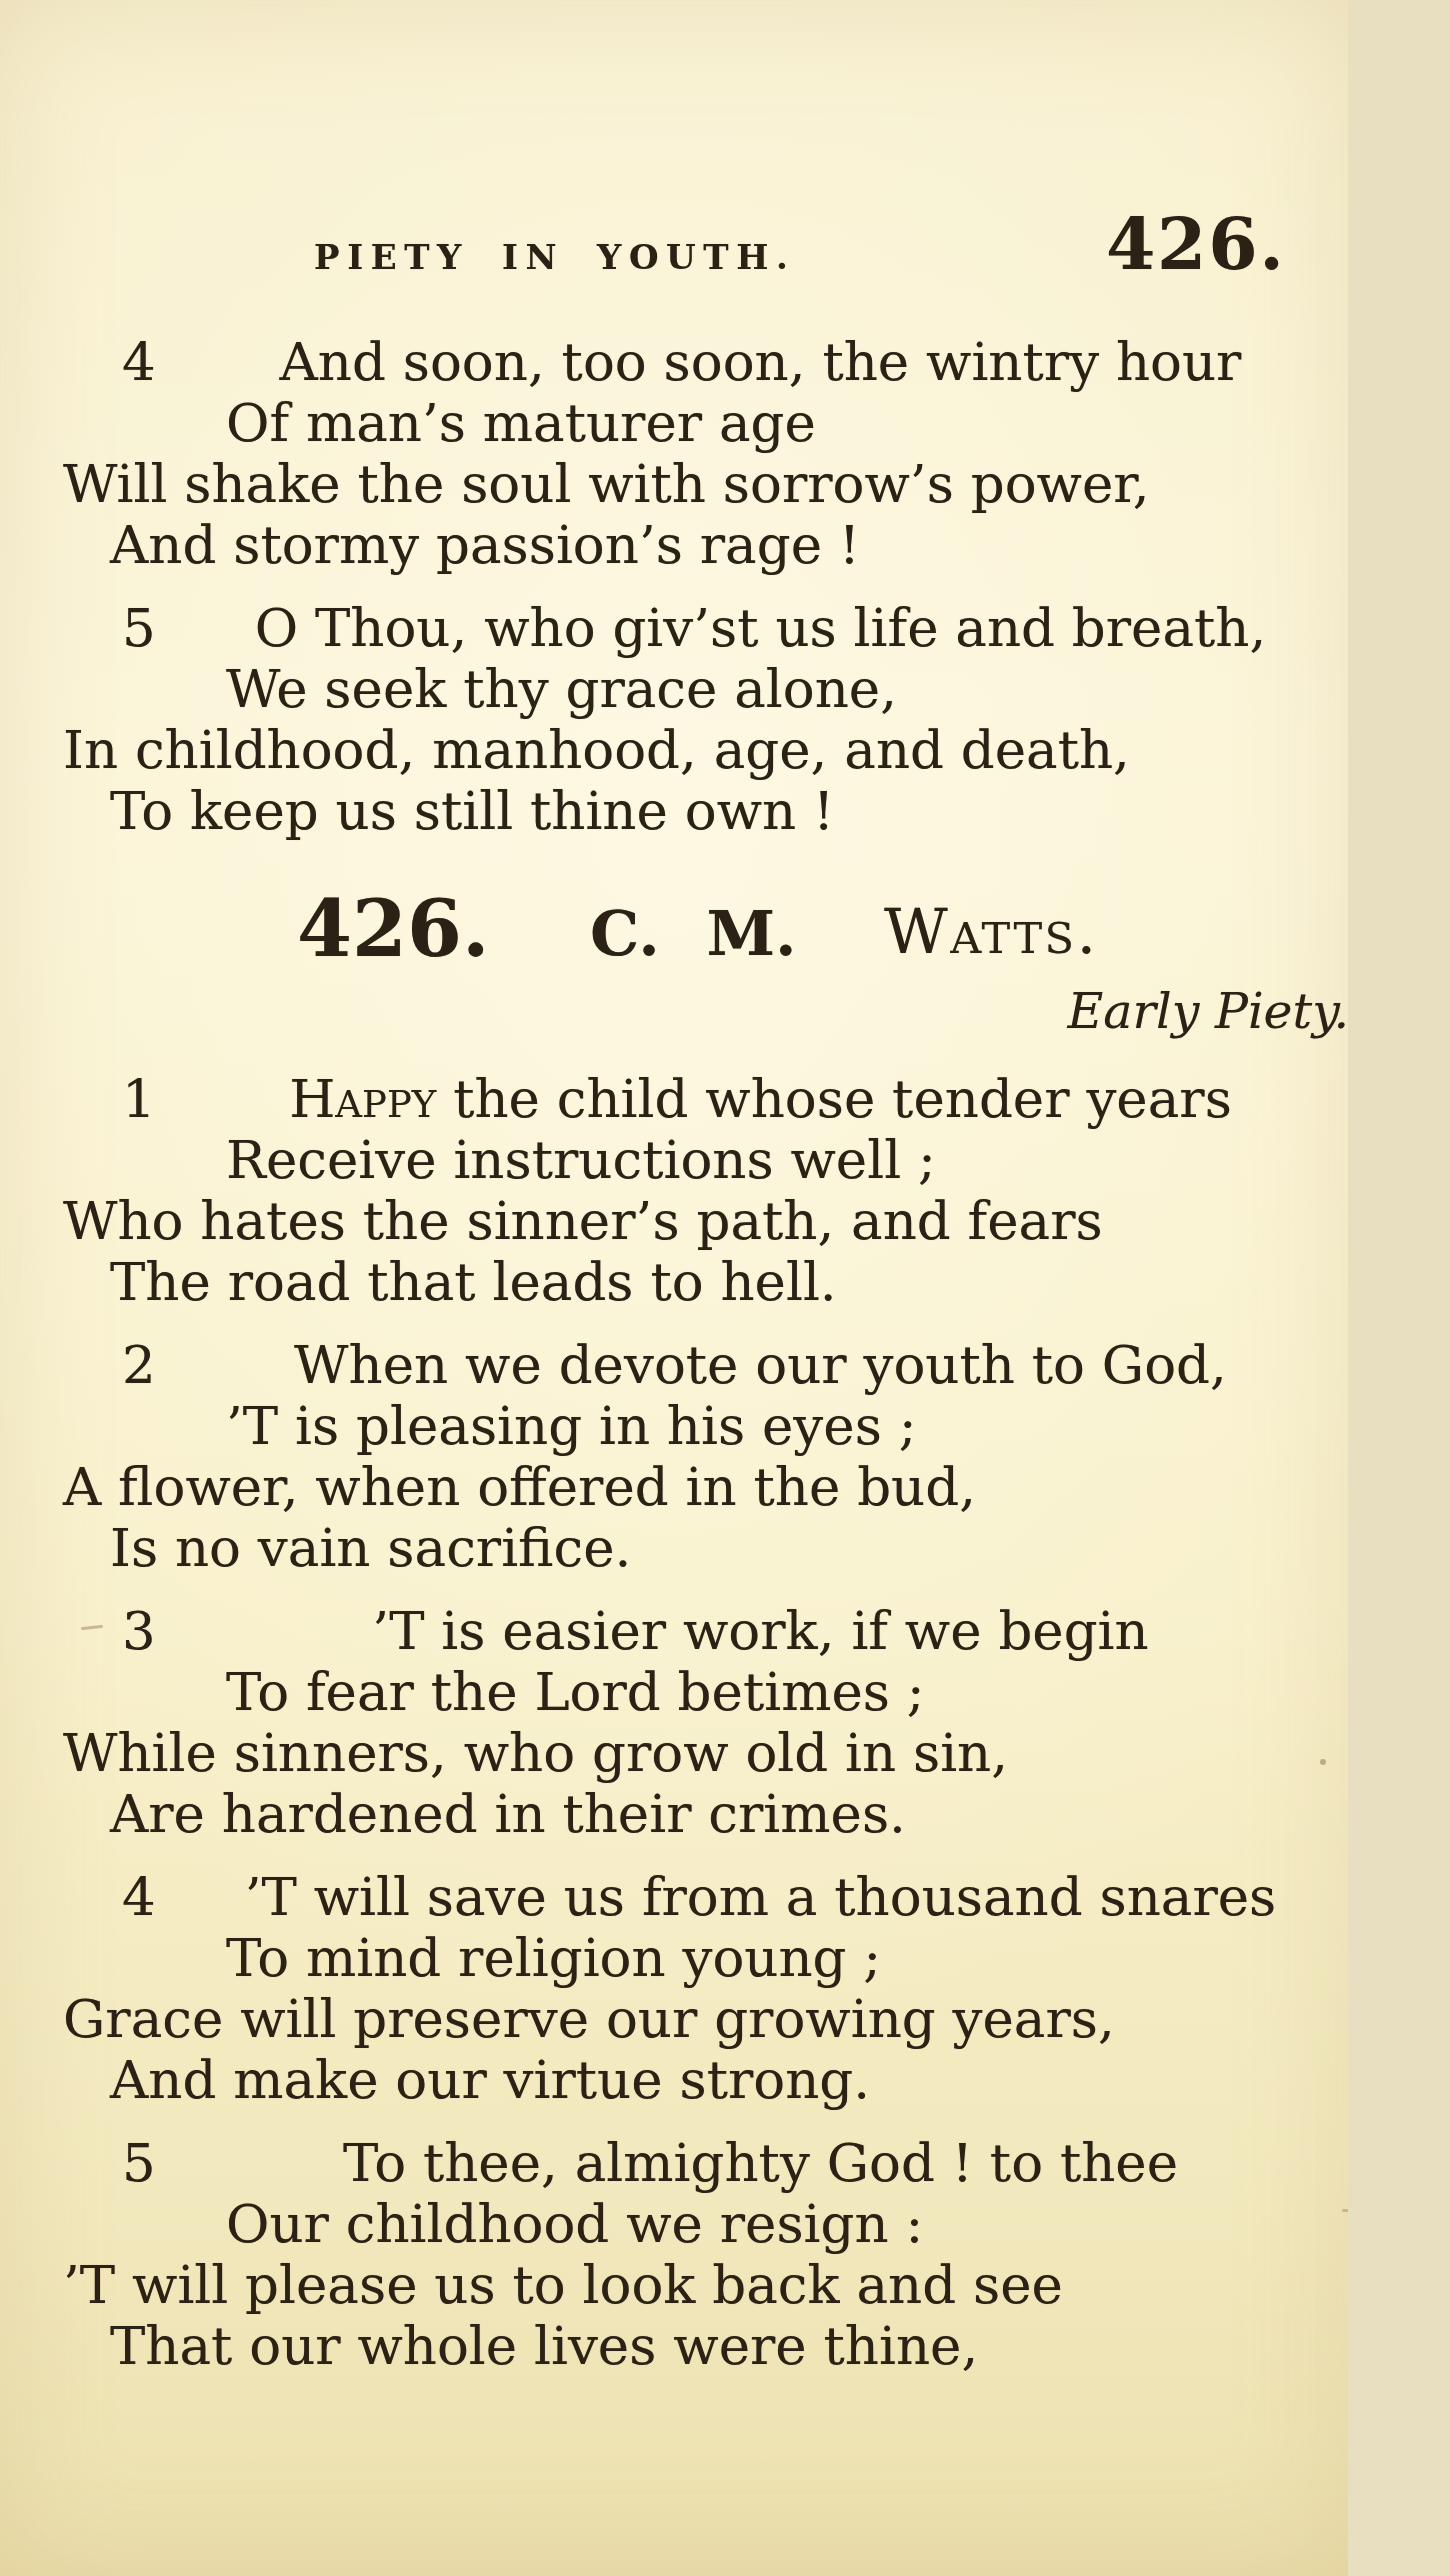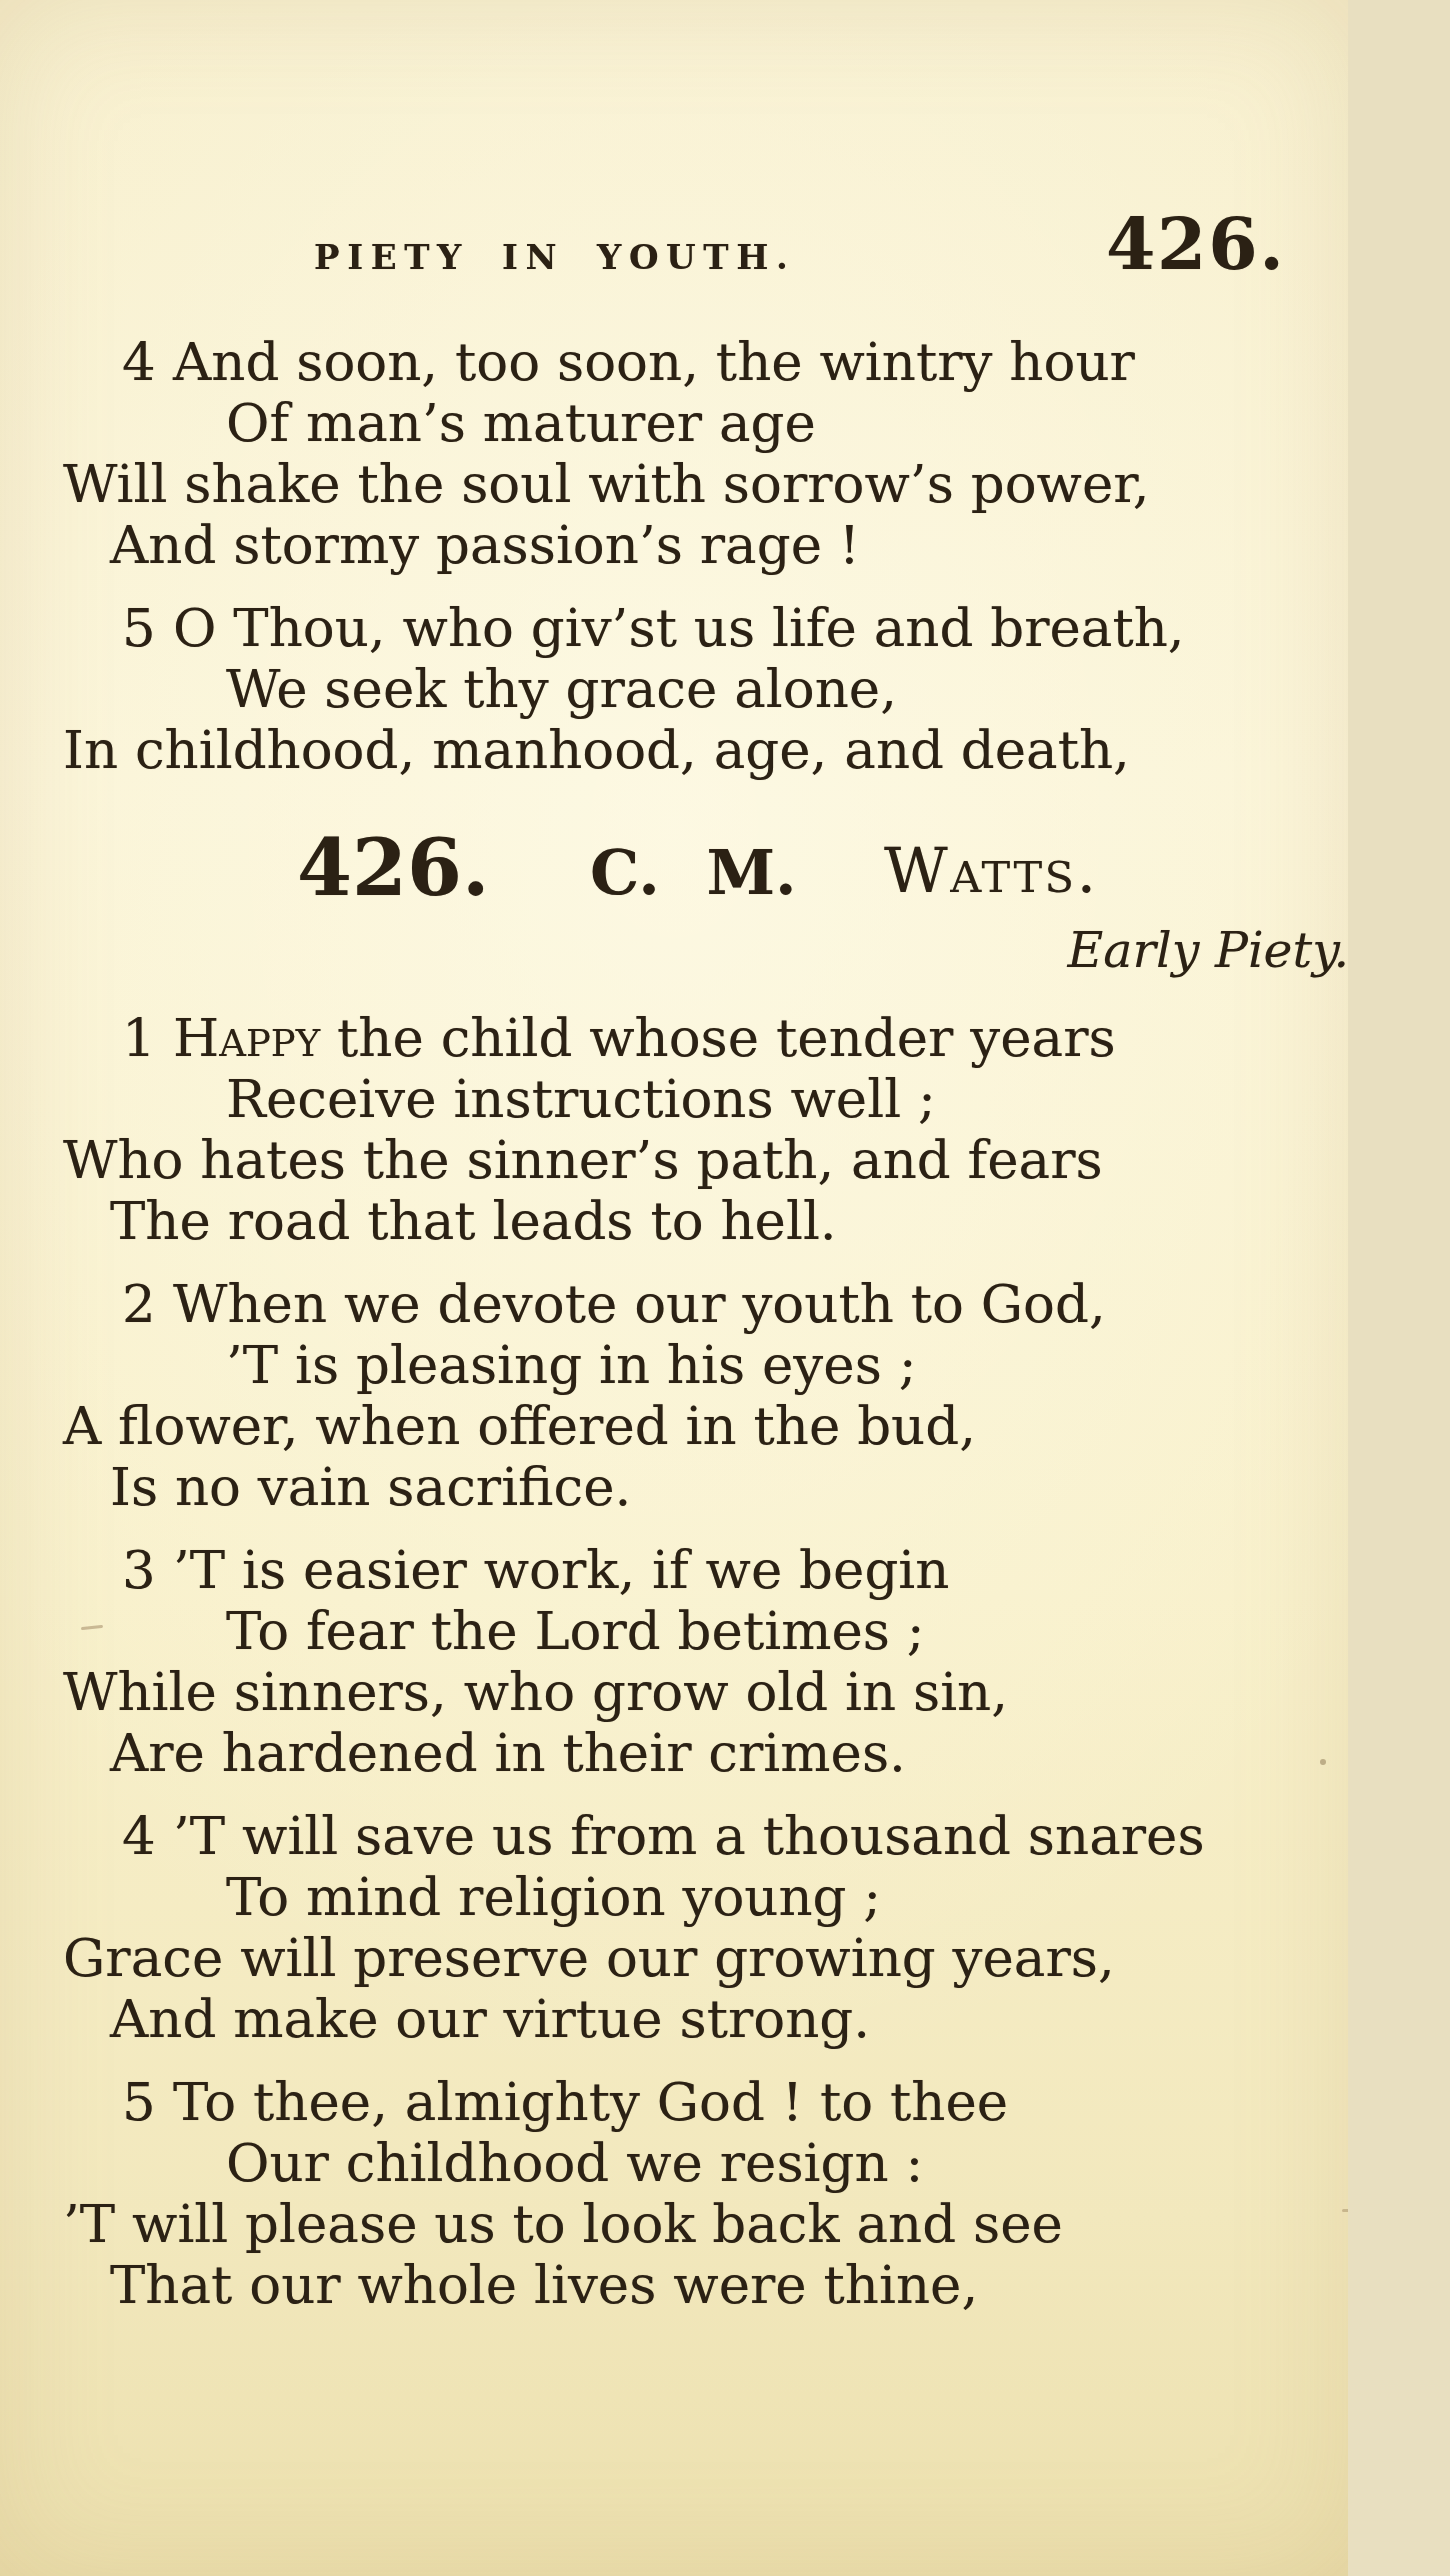--- a/index.html
+++ b/index.html
@@ -30,21 +30,21 @@
   }
 
   
   .stanzas-continued { padding-top:331px; }
   .stanza { position:relative; }
   .stanza + .stanza { margin-top:22px; }
   .line {
     font-size:53px; line-height:61px;
     white-space:nowrap;
   }
-  .l1 { padding-left:173px; }
+  .l1 { padding-left:173px;text-align:center; }
   .l2 { padding-left:226px; }
   .l3 { padding-left:63px; }
   .l4 { padding-left:110px; }
   .vnum { position:absolute; left:122px; top:0; font-size:53px; line-height:61px; }
 
   .sc { font-variant:small-caps; }
 
   
   .hymn-heading { position:relative; height:79px; margin-top:48px; }
   .hymn-number {
@@ -97,20 +97,21 @@
       <div class="line l2">Of man’s maturer age</div>
       <div class="line l3">Will shake the soul with sorrow’s power,</div>
       <div class="line l4">And stormy passion’s rage !</div>
     </div>
 
     <div class="stanza">
       <span class="vnum">5</span>
       <div class="line l1">O Thou, who giv’st us life and breath,</div>
       <div class="line l2">We seek thy grace alone,</div>
       <div class="line l3">In childhood, manhood, age, and death,</div>
+      <div class="line l4">To keep us still thine own !</div>
     </div>
 
   </section>
 
   <div class="hymn-heading">
     <span class="hymn-number">426.</span>
     <span class="hymn-meter">C. M.</span>
     <span class="hymn-author">Watts.</span>
   </div>
 

